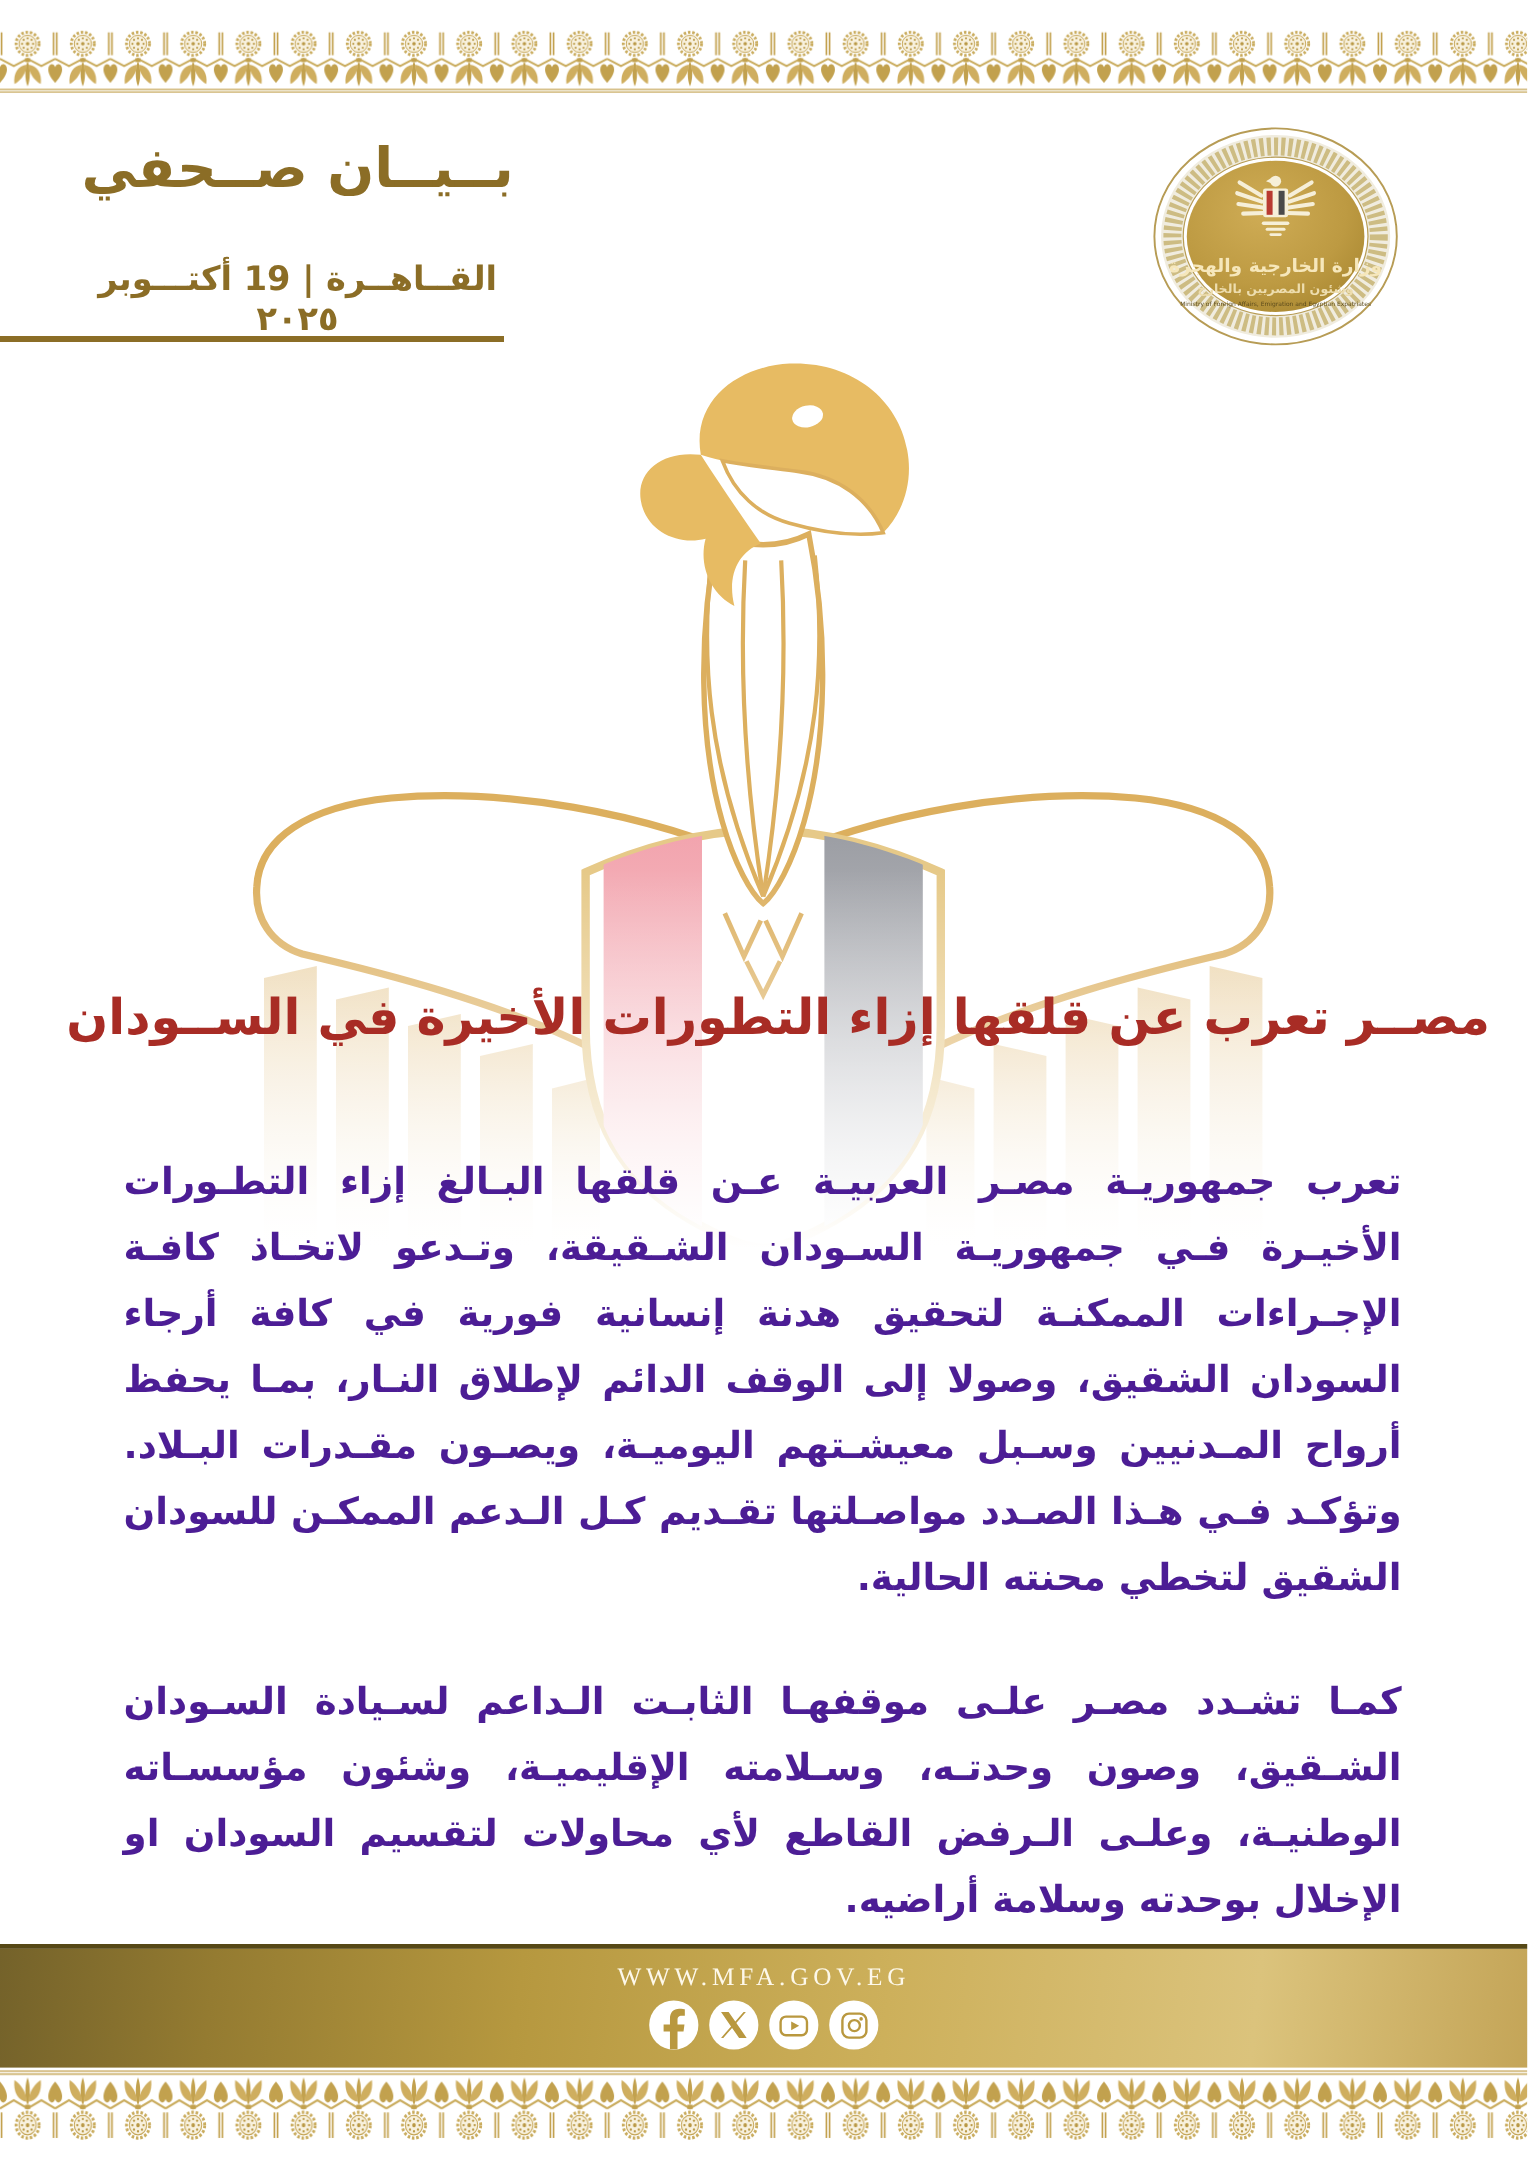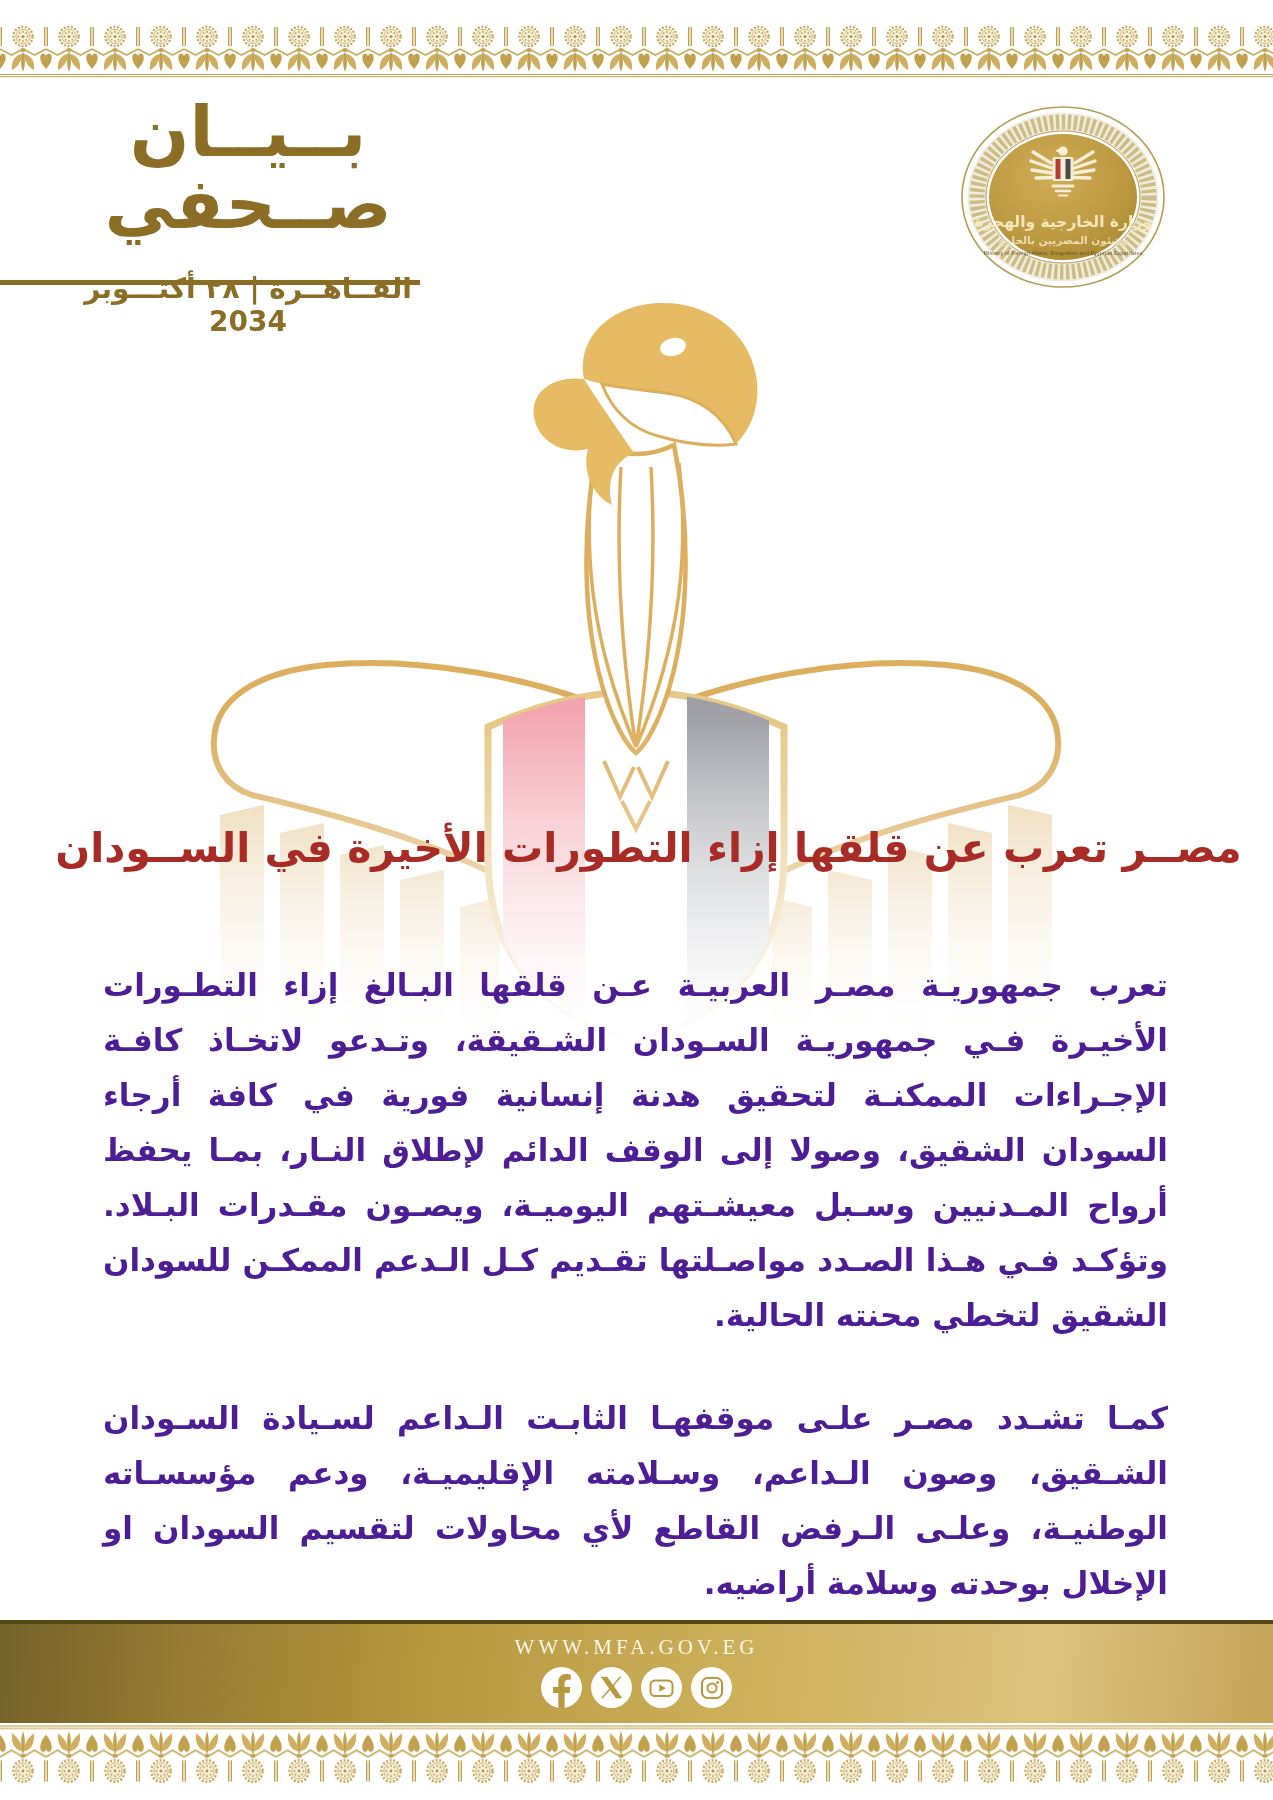--- a/index.html
+++ b/index.html
@@ -6,21 +6,21 @@
   .page{position:relative;width:1273px;height:1800px;background:#fff;overflow:hidden;
         font-family:"DejaVu Sans",sans-serif;}
 
   
   .border-top{position:absolute;top:24px;left:0;width:1273px;height:54px;}
   .border-bottom{position:absolute;top:1723px;left:0;width:1273px;height:62px;}
 
   
   .header-left{position:absolute;top:96px;left:58px;width:380px;text-align:center;
                color:#8b6d26;direction:rtl;}
-  .statement-title{font-size:70px;font-weight:700;line-height:72px;letter-spacing:1px;}
+  .statement-title{font-size:46px;font-weight:700;line-height:88px;letter-spacing:1px;}
   .date-line{margin-top:32px;font-size:28px;font-weight:700;}
   .header-rule{position:absolute;top:280px;left:0;width:420px;height:5px;background:#8b6d26;}
   .seal{position:absolute;top:105px;left:960px;width:206px;height:184px;}
 
   
   .watermark{position:absolute;top:295px;left:196px;width:880px;height:745px;z-index:1;}
 
   
   .headline{position:absolute;top:818px;left:0;width:1273px;z-index:2;
             direction:rtl;text-align:center;color:#a82c25;
@@ -99,21 +99,21 @@
       </radialGradient>
     </defs>
   </svg>
 
   <svg class="border-top">
     <rect width="1273" height="54" fill="url(#bord)"></rect>
   </svg>
 
   <div class="header-left">
     <div class="statement-title">بــيــان صــحفي</div>
-    <div class="date-line">القــاهــرة | ٢٨ أكتـــوبر 2034</div>
+    <div class="date-line">القــاهــرة | 19 أكتـــوبر ٢٠٢٥</div>
   </div>
   <div class="header-rule"></div>
 
   <svg class="seal" viewBox="0 0 206 184">
     <ellipse cx="103" cy="92" rx="101" ry="90" fill="#ffffff" stroke="#b79c55" stroke-width="1.6"></ellipse>
     <ellipse cx="103" cy="92" rx="95.5" ry="84.5" fill="#f0ecdf"></ellipse>
     <ellipse cx="103" cy="92" rx="86" ry="75" fill="none" stroke="#cdbc83" stroke-width="15" stroke-dasharray="3.4 2.6"></ellipse>
     <ellipse cx="103" cy="92" rx="77" ry="66" fill="#ffffff" stroke="#b79c55" stroke-width="1"></ellipse>
     <ellipse cx="103" cy="92" rx="74" ry="63" fill="url(#sealG)"></ellipse>
     <g transform="translate(103,62)" stroke-linecap="round">
@@ -183,21 +183,21 @@
       <ellipse cx="477" cy="52" rx="13" ry="9" fill="#ffffff" transform="rotate(-12 477 52)"></ellipse>
     </g>
 
     <rect x="0" y="430" width="880" height="315" fill="url(#fadeGrad)"></rect>
   </svg>
 
   <div class="headline">مصــر تعرب عن قلقها إزاء التطورات الأخيرة في الســودان</div>
 
   <div class="body-text">
     <p>تعرب جمهوريـة مصـر العربيـة عـن قلقها البـالغ إزاء التطـورات الأخيـرة فـي جمهوريـة السـودان الشـقيقة، وتـدعو لاتخـاذ كافـة الإجـراءات الممكنـة لتحقيق هدنة إنسانية فورية في كافة أرجاء السودان الشقيق، وصولا إلى الوقف الدائم لإطلاق النـار، بمـا يحفظ أرواح المـدنيين وسـبل معيشـتهم اليوميـة، ويصـون مقـدرات البـلاد. وتؤكـد فـي هـذا الصـدد مواصـلتها تقـديم كـل الـدعم الممكـن للسودان الشقيق لتخطي محنته الحالية.</p>
-    <p>كمـا تشـدد مصـر علـى موقفهـا الثابـت الـداعم لسـيادة السـودان الشـقيق، وصون الـداعم، وسـلامته الإقليميـة، ودعم مؤسسـاته الوطنيـة، وعلـى الـرفض القاطع لأي محاولات لتقسيم السودان او الإخلال بوحدته وسلامة أراضيه.</p>
+    <p>كمـا تشـدد مصـر علـى موقفهـا الثابـت الـداعم لسـيادة السـودان الشـقيق، وصون وحدتـه، وسـلامته الإقليميـة، وشئون مؤسسـاته الوطنيـة، وعلـى الـرفض القاطع لأي محاولات لتقسيم السودان او الإخلال بوحدته وسلامة أراضيه.</p>
   </div>
 
   <div class="footer-bar">
     <div class="site-url">WWW.MFA.GOV.EG</div>
     <div class="social-row">
       <div class="social-circle">
         <svg width="41" height="41" viewBox="0 0 41 41">
           <path d="M23.6,41 L23.6,26 L28.6,26 L29.4,20 L23.6,20 L23.6,16.2 C23.6,14.4 24.4,12.8 27.2,12.8 L29.7,12.8 L29.7,7.4 C29.7,7.4 27.3,7 25,7 C20.3,7 17.3,9.9 17.3,15.4 L17.3,20 L12,20 L12,26 L17.3,26 L17.3,41 Z" fill="#b9983f"></path>
         </svg>
       </div>

